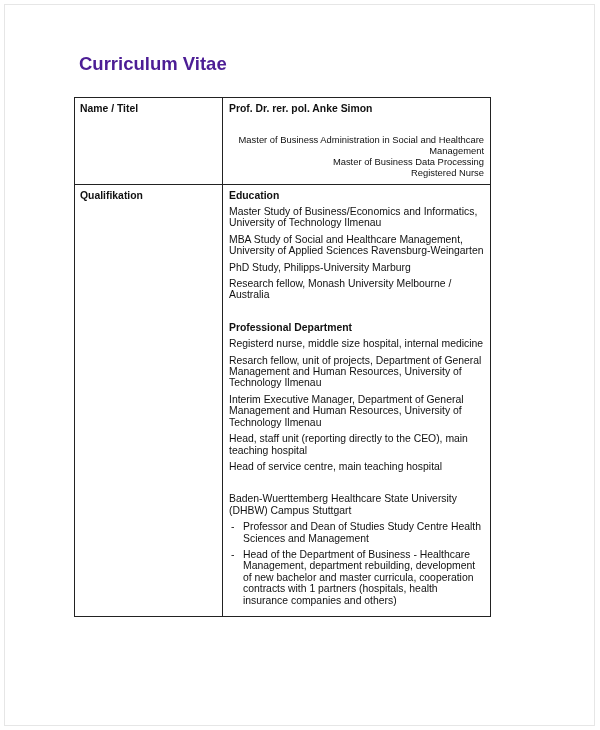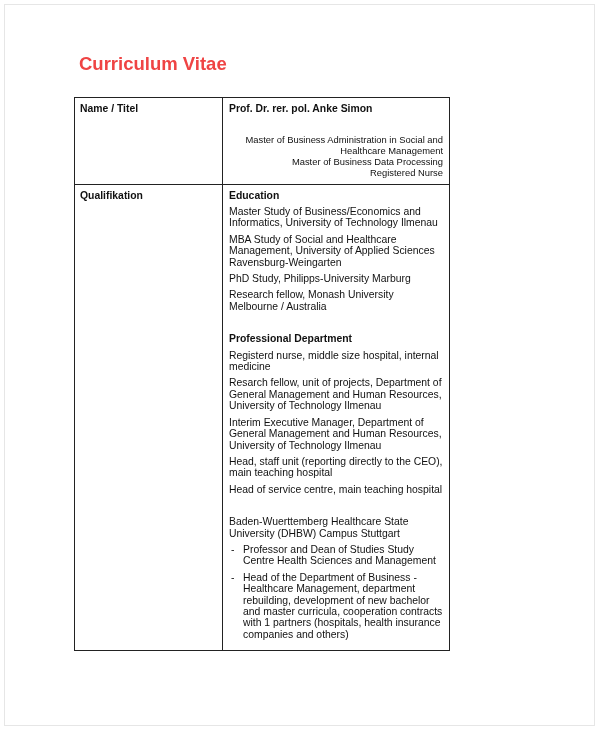--- a/index.html
+++ b/index.html
@@ -4,24 +4,24 @@
 <style>
   * { box-sizing: border-box; margin: 0; padding: 0; }
   html, body { width: 600px; height: 730px; background: #ffffff; overflow: hidden; }
   body { position: relative; font-family: "Liberation Sans", sans-serif; color: #111; }
   .page-frame {
     position: absolute; left: 4px; top: 4px; width: 591px; height: 722px;
     border: 1px solid #e6e6e6; background: #fff;
   }
   .doc-title {
     position: absolute; left: 79px; top: 53px;
-    font-size: 18.5px; font-weight: bold; color: #ef4444;
+    font-size: 18.5px; font-weight: bold; color: #4c1d95;
   }
   table.cv {
-    position: absolute; left: 74px; top: 97px; width: 376px;
+    position: absolute; left: 74px; top: 97px; width: 417px;
     border-collapse: collapse; font-size: 10.4px; line-height: 11.4px; padding-left: 9px;
   }
   table.cv td {
     border: 1.5px solid #222; vertical-align: top;
   }
   td.label-cell {
     width: 148px; padding: 5px 5px 0 5px; font-weight: bold;
   }
   td.content-cell { padding: 5px 6px 5px 6px; }
   .name { font-weight: bold; margin-bottom: 21px; }

